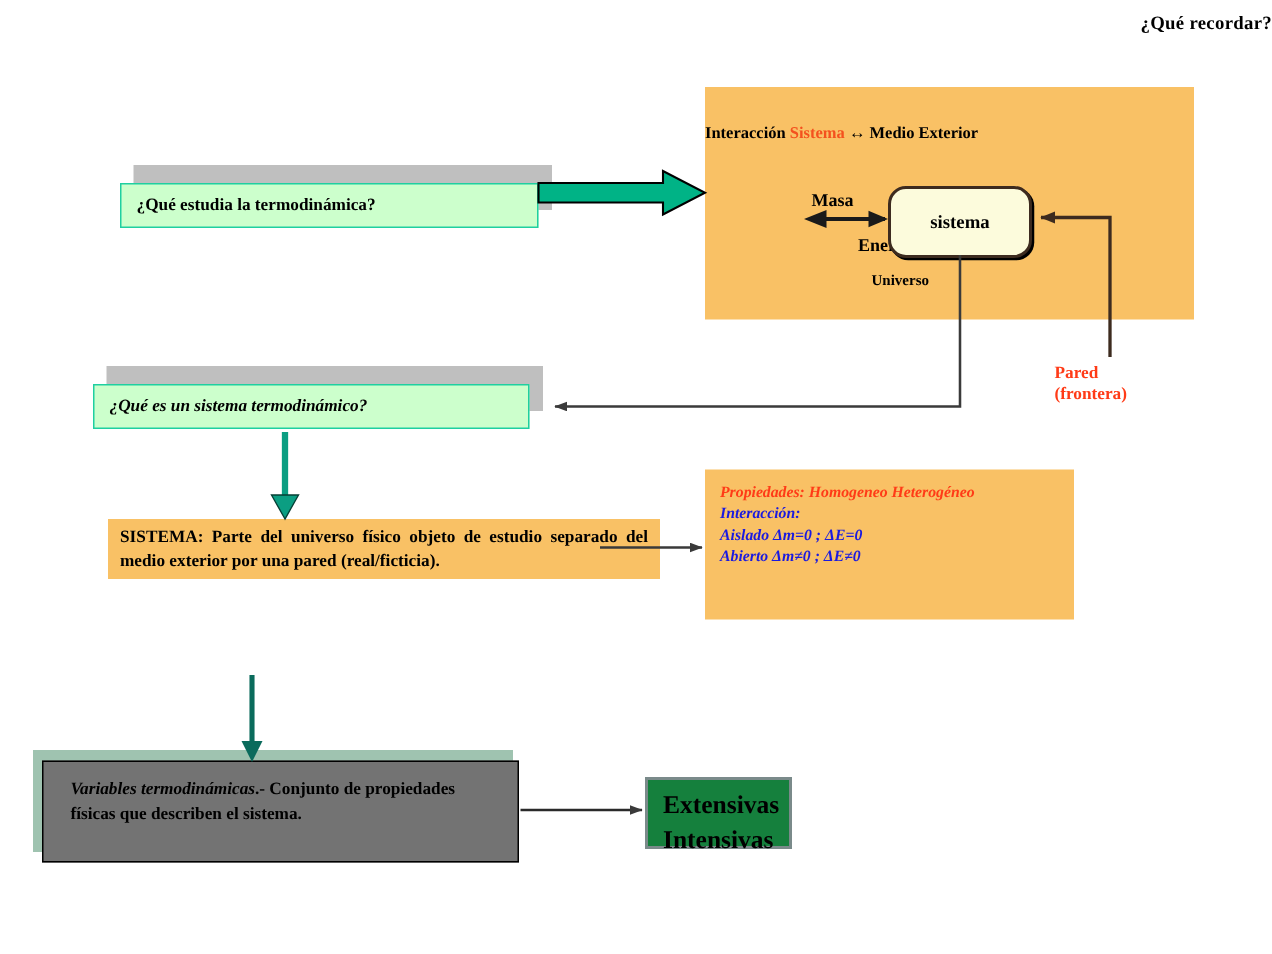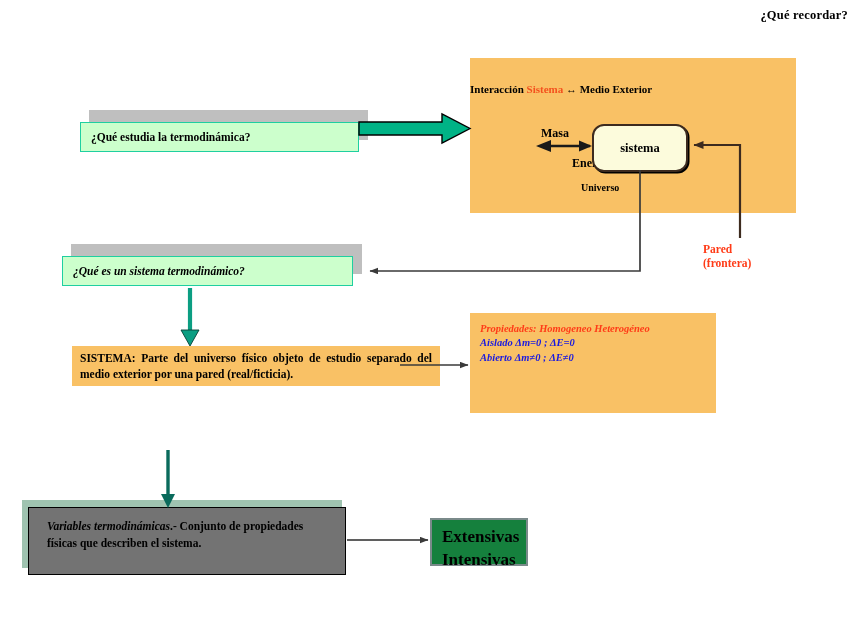--- a/index.html
+++ b/index.html
@@ -229,20 +229,21 @@
   <div class="qbox-wrap" id="q2-wrap">
     <div class="qbox-shadow" id="q2-shadow"></div>
     <div class="qbox" id="q2-box">¿Qué es un sistema termodinámico?</div>
   </div>
 
 
   <div class="abs" id="sistema-def">SISTEMA: Parte del universo físico objeto de estudio separado del medio exterior por una pared (real/ficticia).</div>
 
   <div class="abs" id="properties-panel">
     <div class="prop-head">Propiedades: Homogeneo Heterogéneo</div>
+    <div class="prop-line">Interacción:</div>
     <div class="prop-line">Aislado Δm=0 ; ΔE=0</div>
     <div class="prop-line">Abierto Δm≠0 ; ΔE≠0</div>
   </div>
 
   <div class="abs" id="vars-shadow"></div>
   <div class="abs" id="vars-box">
     <span class="em">Variables termodinámicas</span><span>.- Conjunto de propiedades físicas que describen el  sistema.</span>
   </div>
 
   <div class="abs" id="ei-box">

